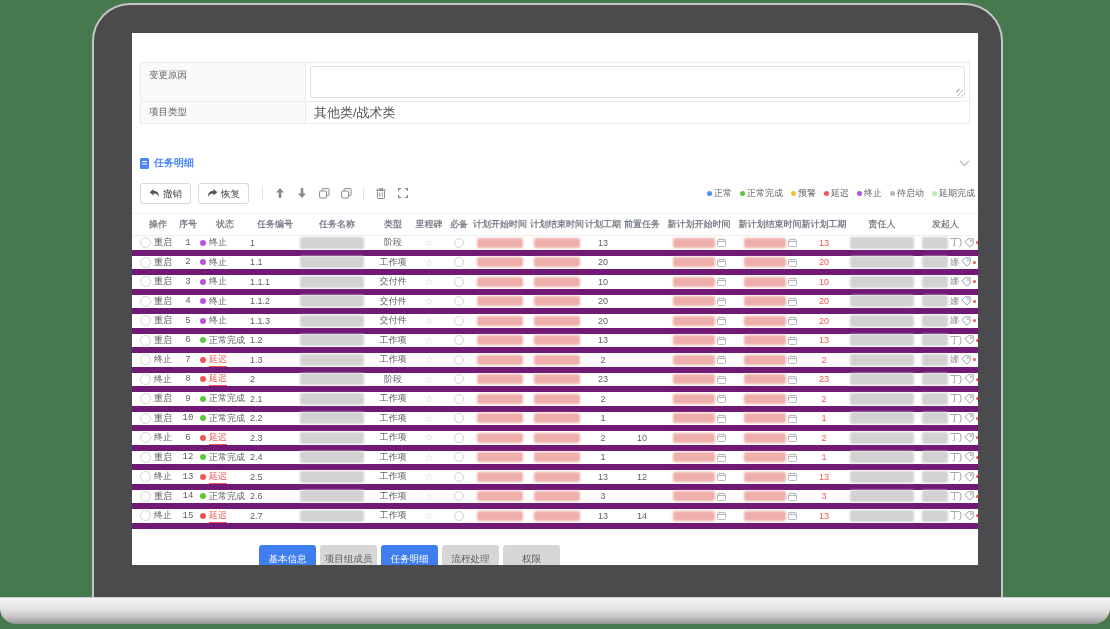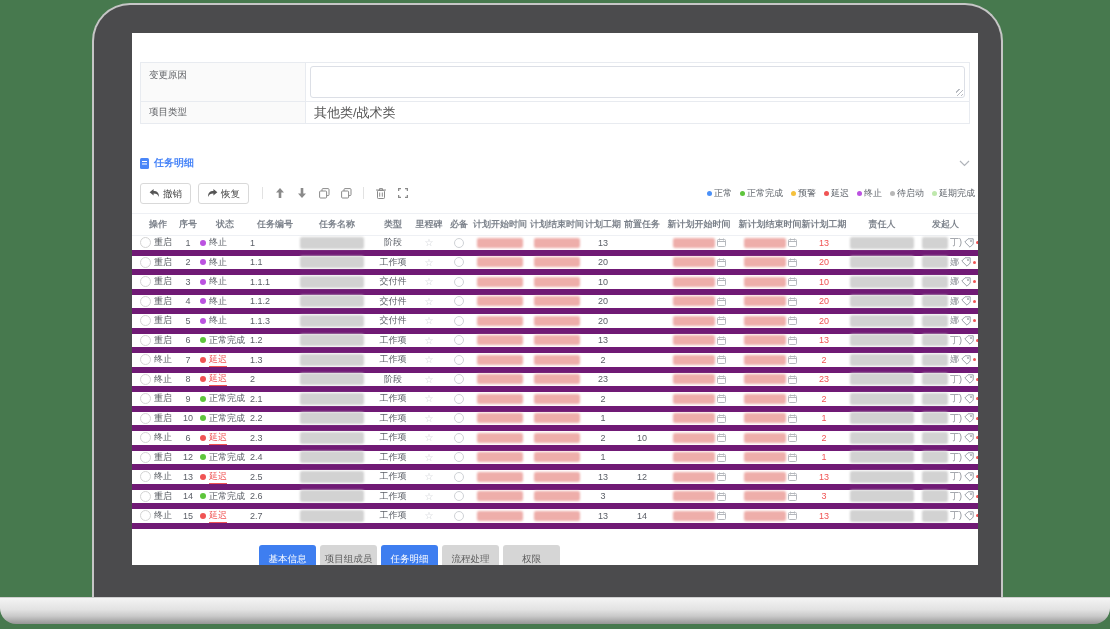--- a/index.html
+++ b/index.html
@@ -73,21 +73,21 @@
   .legend{margin-left:auto;display:flex;align-items:center;gap:8px;font-size:9px;color:#5f646b;white-space:nowrap;}
   .lg-item{display:flex;align-items:center;gap:2px;}
   .lg-dot{width:5px;height:5px;border-radius:50%;flex:none;}
   
   .task-table{position:absolute;left:0;top:180px;width:846px;overflow:hidden;}
   .thead{display:flex;align-items:center;height:23px;border-top:1px solid #eef0f4;border-bottom:1px solid #eef0f4;
     font-weight:bold;color:#7d838c;box-sizing:border-box;padding-left:8px;white-space:nowrap;}
   .tbody .trow{display:flex;align-items:center;height:19.5px;border-bottom:6px solid #701a75;box-sizing:border-box;padding-left:8px;white-space:nowrap;}
   .cell,.hcell{flex:none;box-sizing:border-box;overflow:visible;display:flex;align-items:center;}
   .hcell{justify-content:center;}
-  .c1{width:36px;}.c2{width:24px;justify-content:center;}.c3{width:50px;}
+  .c1{width:36px;}.c2{width:24px;justify-content:center;font-family:Liberation Mono, monospace;}.c3{width:50px;}
   .c4{width:50px;}.c5{width:74px;}.c6{width:38px;justify-content:center;}
   .c7{width:34px;justify-content:center;}.c8{width:26px;justify-content:center;}
   .c9{width:56px;justify-content:center;}.c10{width:58px;justify-content:center;}
   .c11{width:34px;justify-content:center;}.c12{width:44px;justify-content:center;}
   .c13{width:70px;justify-content:center;gap:2px;}.c14{width:72px;justify-content:center;gap:2px;}
   .c15{width:36px;justify-content:center;}
   .c16{width:80px;}.c17{width:100px;}
   .hcell.c17{justify-content:flex-start;padding-left:10px;}
   .radio{width:9px;height:9px;border:1px solid #d4d4d4;border-radius:50%;margin-right:3px;flex:none;background:#fff;}
   .oplink{color:#55595f;cursor:pointer;}

